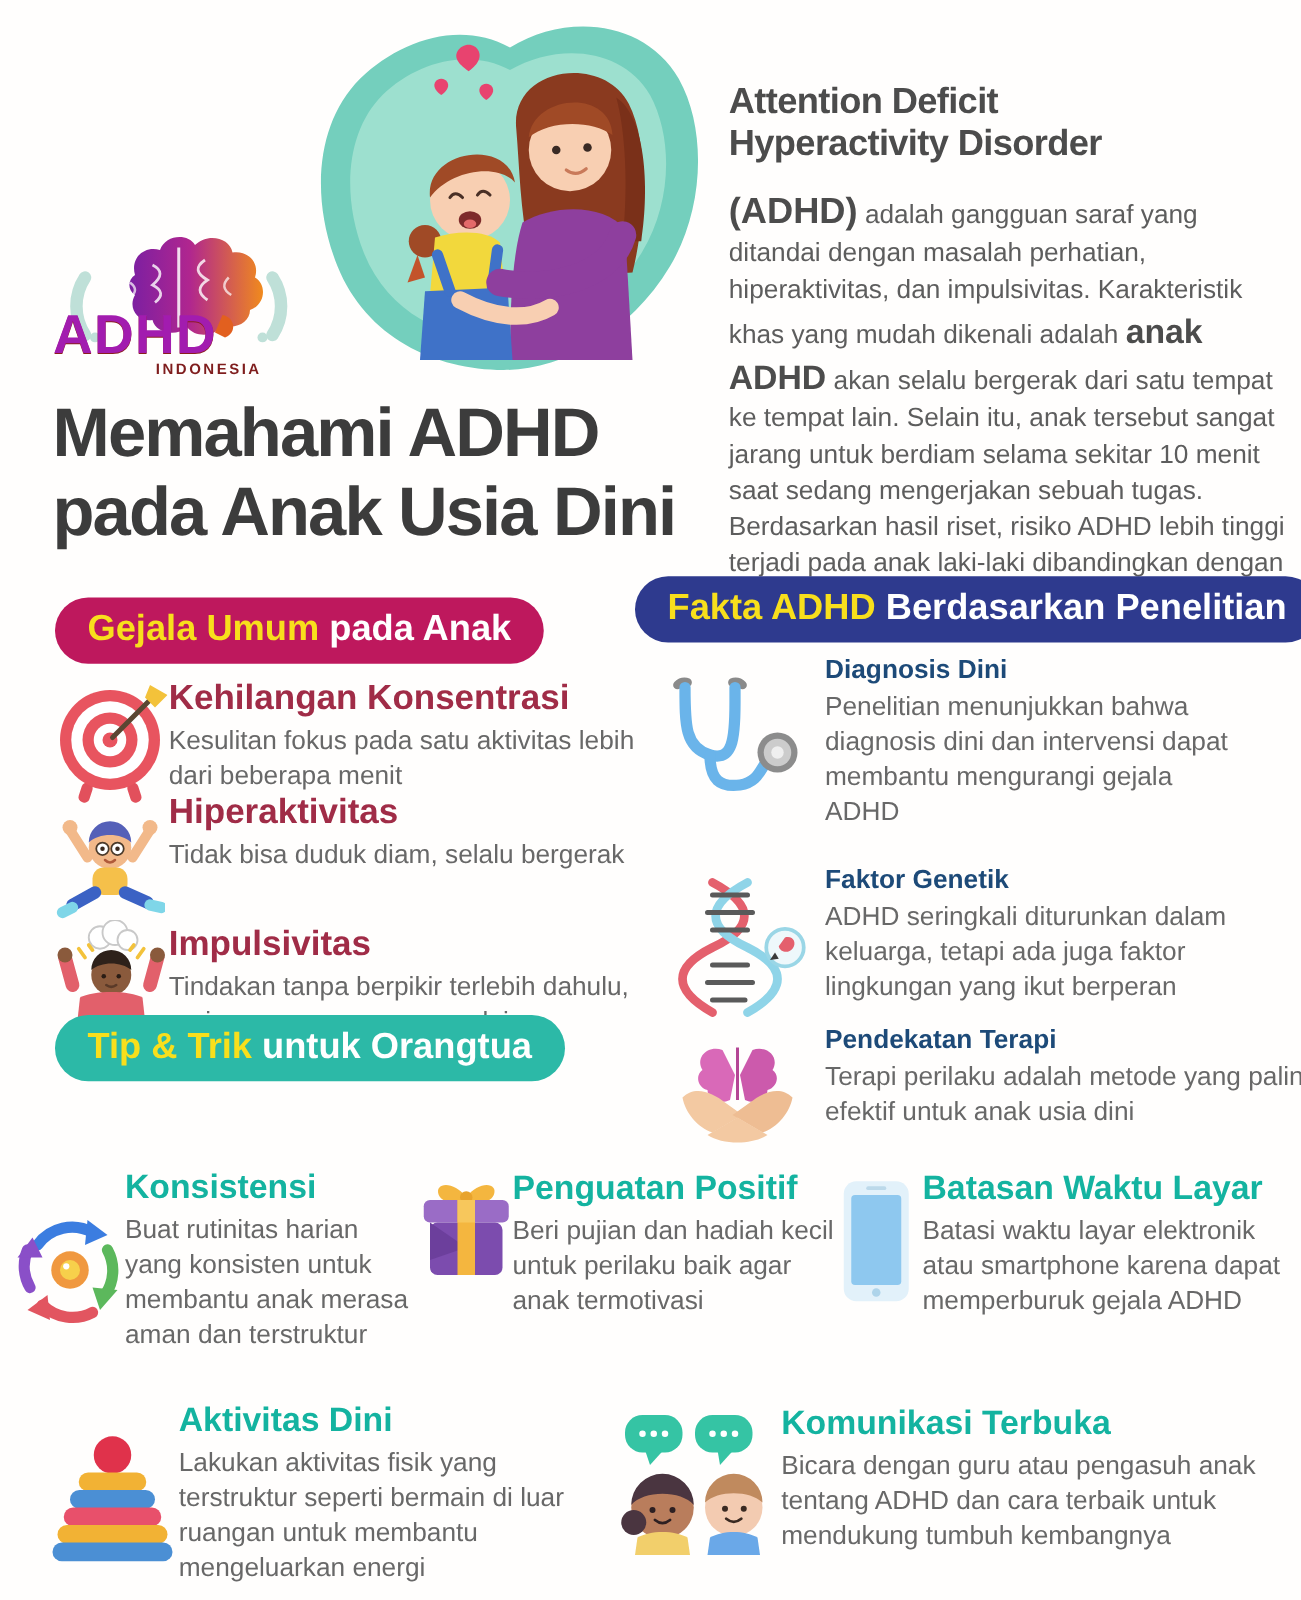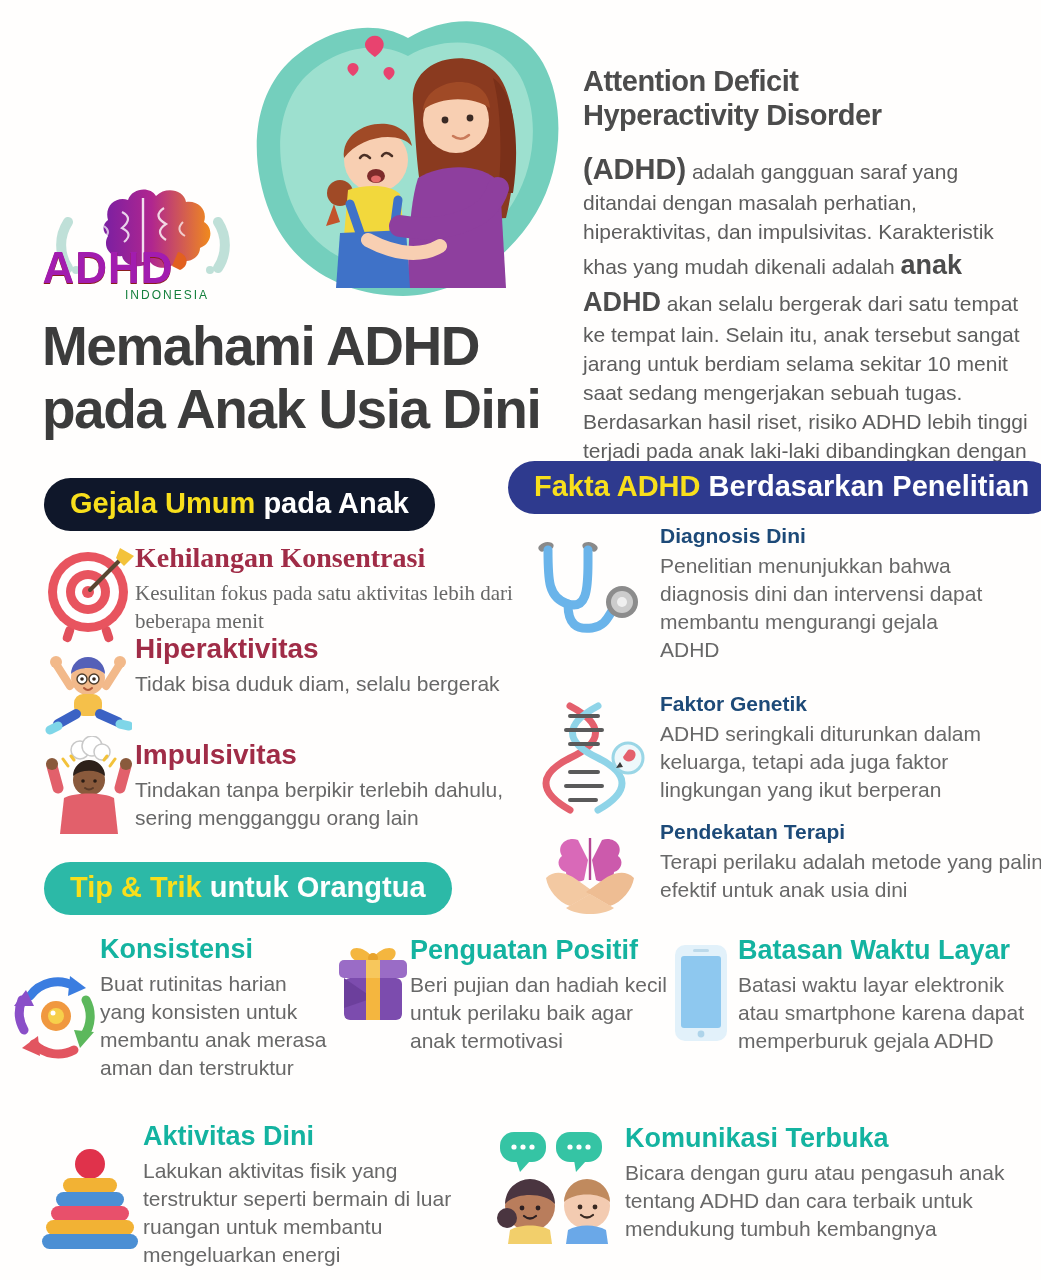--- a/index.html
+++ b/index.html
@@ -9,39 +9,39 @@
     background:#fffefd;
     position:relative;
     overflow:hidden;
     color:#666;
   }
   .abs { position:absolute; }
 
   
   .logo { left:38px; top:182px; width:210px; height:130px; text-align:center; }
   .logo .brand { font-size:44px; font-weight:800; color:#a21caf; letter-spacing:1px; line-height:0.9; text-shadow:0 1px 0 #8c1d1d; }
-  .logo .sub { font-size:12px; font-weight:400; color:#15803d; letter-spacing:2px; margin-left:48px; }
+  .logo .sub { font-size:12px; font-weight:700; color:#7f1d1d; letter-spacing:2px; margin-left:48px; }
 
   
   .intro { left:583px; top:26px; width:452px; }
   .intro h1 { font-size:29px; font-weight:800; color:#4c4c4c; line-height:1.17; letter-spacing:-0.5px;margin-top:39px; }
   .intro p  { font-size:21px; color:#5d5d5d; line-height:1.38; margin-top:16px; }
   .intro .xl-bold { font-size:29px; font-weight:800; color:#4c4c4c; }
   .intro .md-bold { font-size:27px; font-weight:800; color:#4c4c4c; }
 
   
   .main-title { left:42px; top:315px; width:560px; font-size:55px; font-weight:800; color:#3c3c3c; line-height:1.14; letter-spacing:-1.5px; }
 
   
   .pill { border-radius:999px; padding:9px 26px 11px 26px; font-size:29px; font-weight:800; white-space:nowrap; display:inline-block; }
   .pill .hl { color:#f8df1c; }
   .pill .rest { color:#ffffff; }
-  .pill-red  { left:44px;  top:478px; background:#0f172a; }
+  .pill-red  { left:44px;  top:478px; background:#be185d; }
   .pill-navy { left:508px; top:461px; background:#2e3a8e; }
-  .pill-teal { left:44px;  top:862px; background:#2cb9a7; }
+  .pill-teal { left:44px;  top:812px; background:#2cb9a7; }
 
   
   .item { position:absolute; }
   .item .ttl { font-weight:800; line-height:1.1; }
   .item .desc { color:#686868; font-size:21px; line-height:1.34; margin-top:5px; }
   .ttl-maroon { color:#a02c47; font-size:28px; }
   .ttl-navy   { color:#1d4a78; font-size:21px; }
   .ttl-teal   { color:#14b3a0; font-size:27px; }
   .icon-abs { position:absolute; }
 </style>
@@ -138,21 +138,21 @@
   <rect x="22" y="80" width="9" height="16" rx="4" fill="#e2505c" transform="rotate(18 26 88)"></rect>
   <rect x="61" y="80" width="9" height="16" rx="4" fill="#e2505c" transform="rotate(-18 66 88)"></rect>
   <circle cx="46" cy="46" r="40" fill="#e8545f"></circle>
   <circle cx="46" cy="46" r="31" fill="#ffffff"></circle>
   <circle cx="46" cy="46" r="22" fill="#e8545f"></circle>
   <circle cx="46" cy="46" r="13" fill="#ffffff"></circle>
   <circle cx="46" cy="46" r="6" fill="#e8545f"></circle>
   <line x1="48" y1="44" x2="82" y2="10" stroke="#5a4632" stroke-width="4" stroke-linecap="round"></line>
   <path d="M78,2 L92,10 L82,20 L74,12 Z" fill="#f3c23a"></path>
 </svg>
-<div class="item" style="left:135px; top:543px; width:400px;font-family:Liberation Serif, serif;">
+<div class="item" style="left:135px; top:543px; width:400px;">
   <div class="ttl ttl-maroon">Kehilangan Konsentrasi</div>
   <div class="desc">Kesulitan fokus pada satu aktivitas lebih dari beberapa menit</div>
 </div>
 
 <svg class="icon-abs" style="left:44px; top:648px;" width="88" height="88" viewBox="0 0 88 88">
   <line x1="26" y1="38" x2="12" y2="16" stroke="#f2b98a" stroke-width="8" stroke-linecap="round"></line>
   <line x1="62" y1="38" x2="76" y2="16" stroke="#f2b98a" stroke-width="8" stroke-linecap="round"></line>
   <circle cx="12" cy="14" r="6" fill="#f2b98a"></circle>
   <circle cx="76" cy="14" r="6" fill="#f2b98a"></circle>
   <circle cx="44" cy="30" r="17" fill="#f2b98a"></circle>

